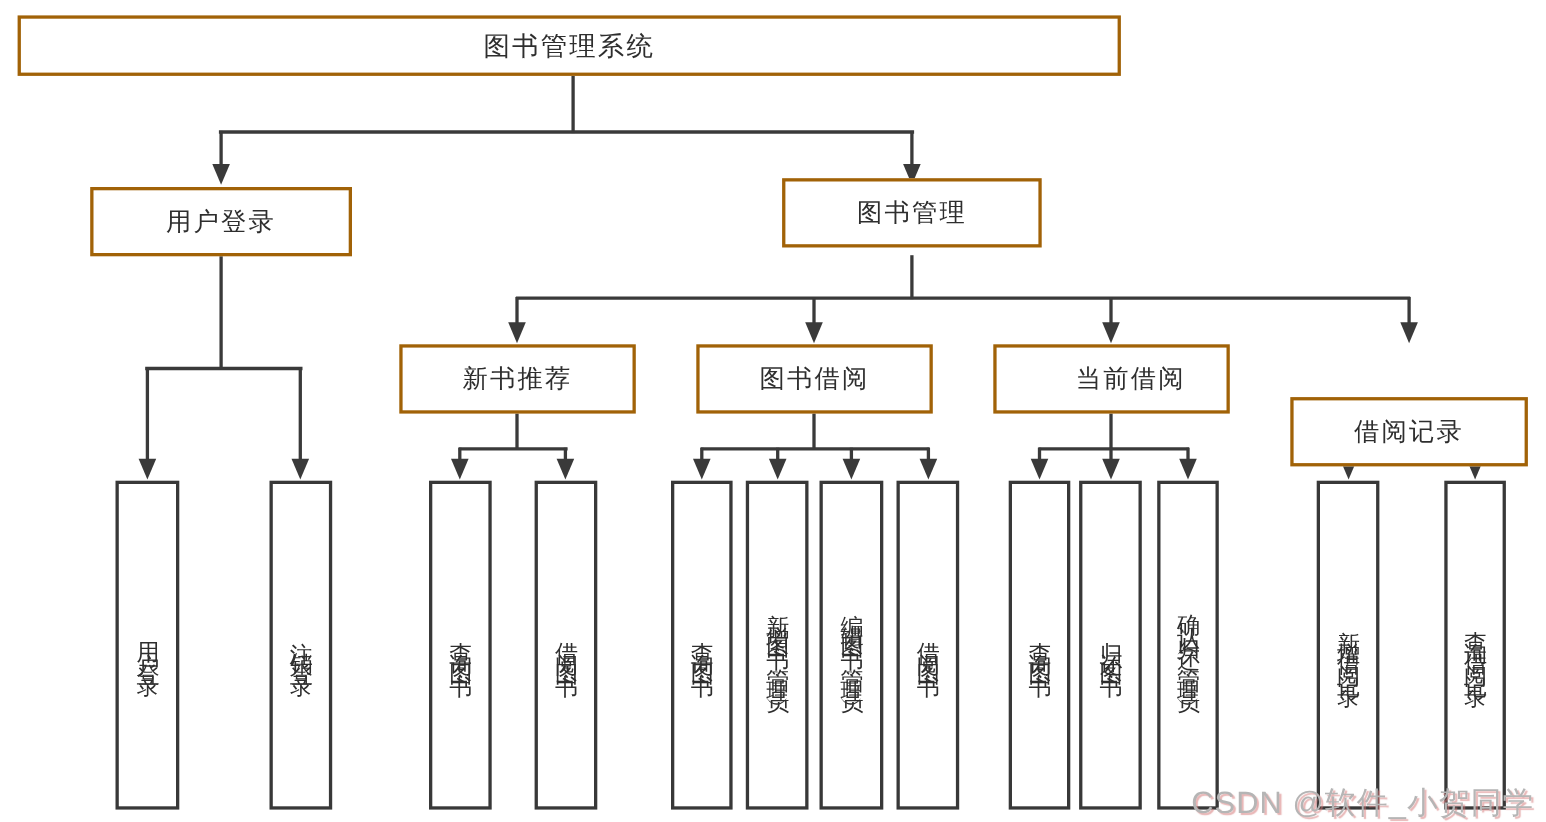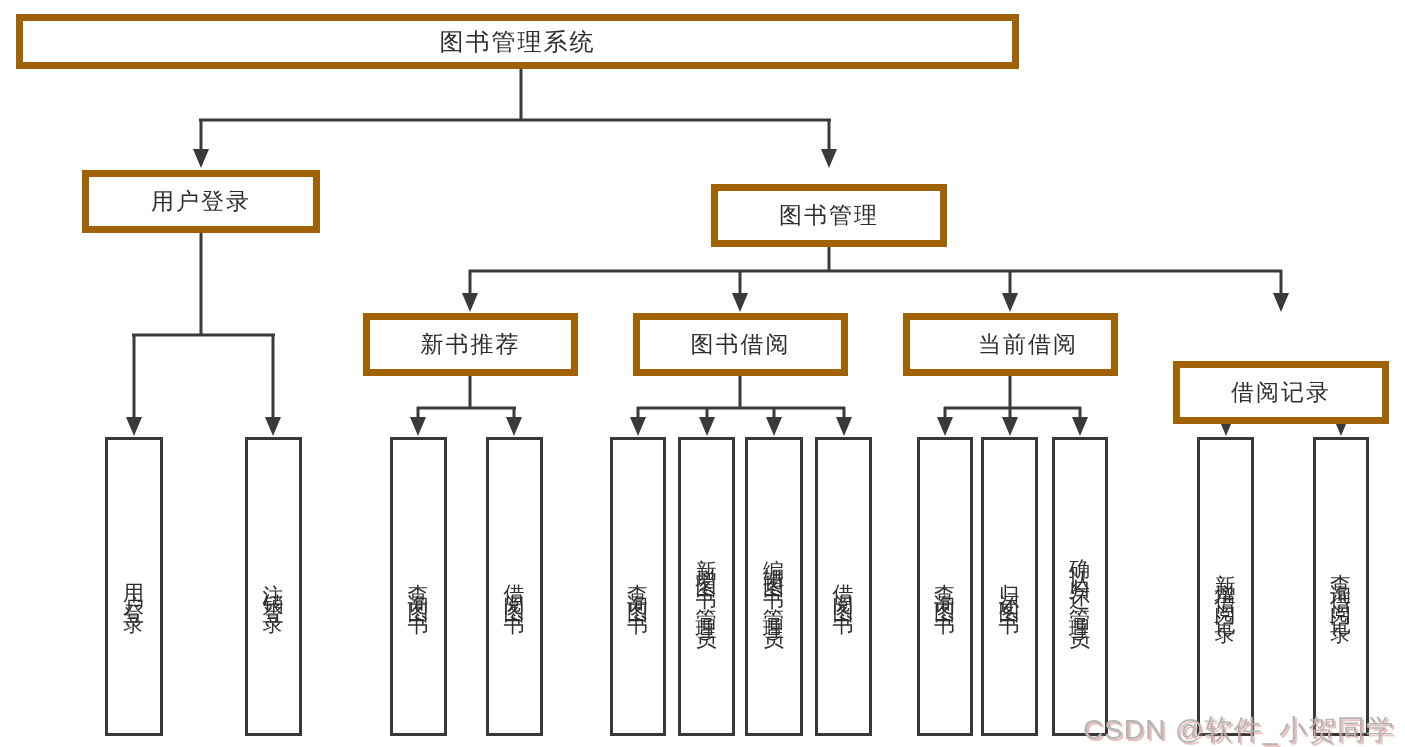--- a/index.html
+++ b/index.html
@@ -9,21 +9,21 @@
     background:#ffffff;
     font-family:"Liberation Sans","DejaVu Sans",sans-serif;
     overflow:hidden;
   }
   .connectors{position:absolute;left:0;top:0;z-index:1;}
   .connectors line{stroke:#3a3a3a;stroke-width:3;}
   .connectors polygon{fill:#3a3a3a;}
   .hbox{
     position:absolute;z-index:2;
     box-sizing:border-box;
-    border:7px solid #a16207;background:#ffffff;
+    border:3px solid #a16207;background:#ffffff;
     display:flex;align-items:center;justify-content:center;
     font-size:23px;color:#2e2e2e;letter-spacing:2px;
     white-space:nowrap;
   }
   .root{font-size:24px;}
   .leaf{
     position:absolute;z-index:2;top:437px;height:299px;
     box-sizing:border-box;
     border:3px solid #383838;background:#ffffff;
     display:flex;align-items:center;justify-content:center;
@@ -117,21 +117,21 @@
       <line x1="1226" y1="407" x2="1226" y2="419"></line>
       <line x1="1341" y1="407" x2="1341" y2="419"></line>
       <polygon points="1218,417 1234,417 1226,436"></polygon>
       <polygon points="1333,417 1349,417 1341,436"></polygon>
     </g>
   </svg>
 
   <div class="hbox root" style="left:16px;top:14px;width:1003px;height:55px;">图书管理系统</div>
 
   <div class="hbox" style="left:82px;top:170px;width:238px;height:63px;">用户登录</div>
-  <div class="hbox" style="left:711px;top:184px;width:236px;height:63px;">图书管理</div>
+  <div class="hbox" style="left:711px;top:162px;width:236px;height:63px;">图书管理</div>
 
   <div class="hbox" style="left:633px;top:313px;width:215px;height:63px;">图书借阅</div>
   <div class="hbox" style="left:363px;top:313px;width:215px;height:63px;">新书推荐</div>
   <div class="hbox" style="left:903px;top:313px;width:215px;height:63px;padding-left:35px;">当前借阅</div>
   <div class="hbox" style="left:1173px;top:313px;width:216px;height:63px;margin-top:48px;">借阅记录</div>
 
   <div class="leaf" style="left:105px;width:58px;">用户登录</div>
   <div class="leaf" style="left:245px;width:57px;">注销登录</div>
   <div class="leaf" style="left:390px;width:57px;">查询图书</div>
   <div class="leaf" style="left:486px;width:57px;">借阅图书</div>

